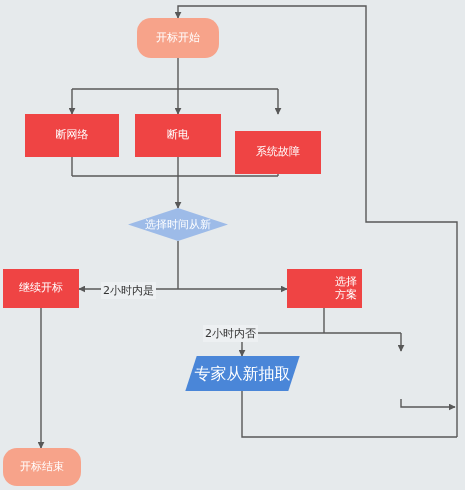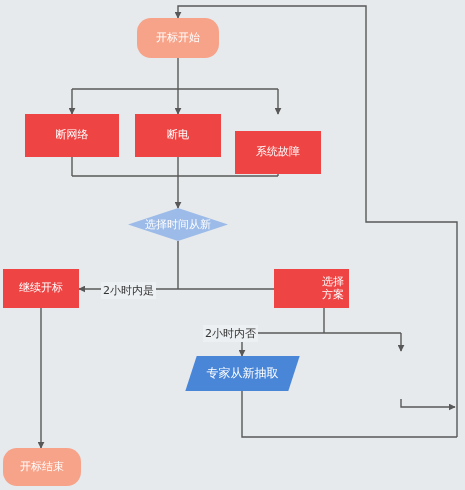--- a/index.html
+++ b/index.html
@@ -87,21 +87,21 @@
   .node-io-label {
     position: absolute;
     left: 0;
     top: 0;
     width: 100%;
     height: 100%;
     display: flex;
     align-items: center;
     justify-content: center;
     color: #ffffff;
-    font-size: 12px;
+    font-size: 16px;
     text-align: center;
     line-height: 1.25;
   }
   .edge-label {
     position: absolute;
     background: #edf0f2;
     color: #333333;
     font-size: 11px;
     padding: 1px 2px;
     white-space: nowrap;
@@ -170,21 +170,21 @@
 
   <div class="node-decision-wrap" style="left:128px; top:208px; width:100px; height:33px;">
     <div class="node-decision"></div>
     <div class="node-decision-label">选择时间从新</div>
   </div>
 
   <div class="node node-process" style="left:3px; top:269px; width:76px; height:39px;">
     <span>继续开标</span>
   </div>
 
-  <div class="node node-process" style="left:274px; top:269px; width:75px; height:39px;padding-left:43px;">
+  <div class="node node-process" style="left:287px; top:269px; width:75px; height:39px;padding-left:43px;">
     <span>选择方案</span>
   </div>
 
   <div class="node-io-wrap" style="left:191px; top:356px; width:103px; height:35px;">
     <div class="node-io"></div>
     <div class="node-io-label">专家从新抽取</div>
   </div>
 
 
   <div class="node node-terminator" style="left:3px; top:448px; width:78px; height:38px;">

